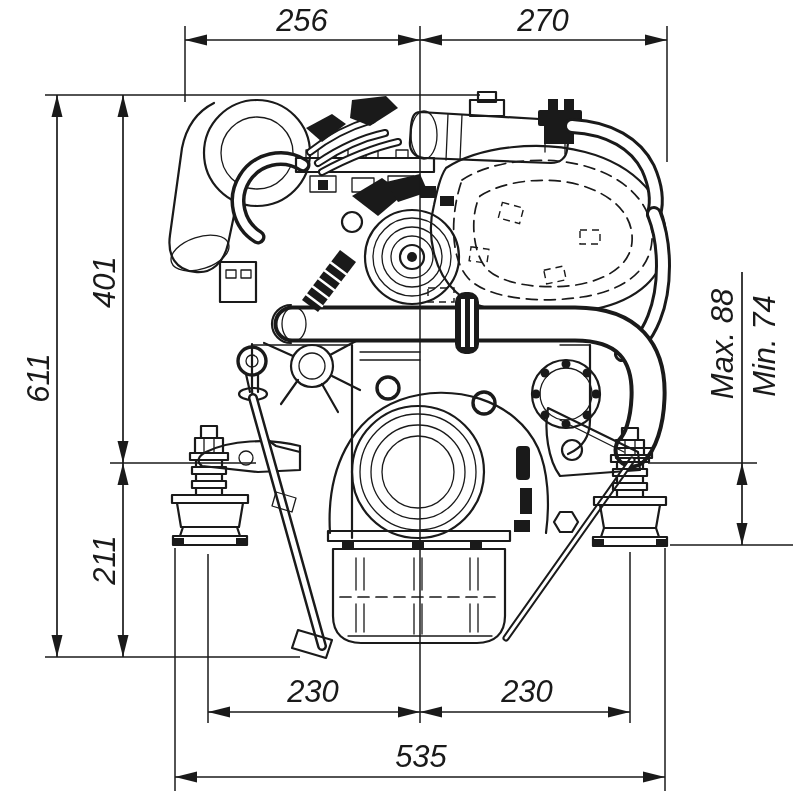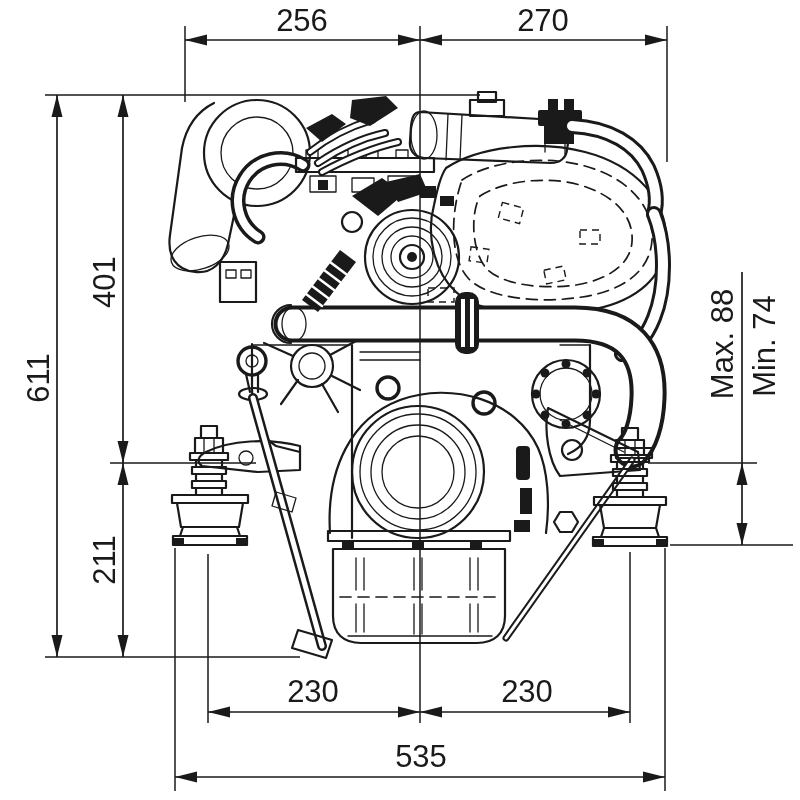--- a/index.html
+++ b/index.html
@@ -1,17 +1,17 @@
 <!DOCTYPE html>
 <html><head>
 <meta charset="utf-8">
 <style>
   html,body{margin:0;padding:0;background:#fff;}
   .canvas{position:relative;width:800px;height:800px;background:#fff;overflow:hidden;
-          font-family:"Liberation Sans", sans-serif;}
+          font-family:"Liberation Sans", sans-serif;font-style:italic;}
   svg{position:absolute;left:0;top:0;}
   text.dim{font-family:"Liberation Sans", sans-serif;font-size:31px;fill:#1a1a1a;text-anchor:middle;}
   .ext{stroke:#1a1a1a;stroke-width:1.5;fill:none;}
   .dimln{stroke:#1a1a1a;stroke-width:1.7;fill:none;}
   .arr{fill:#1a1a1a;stroke:none;}
   .e1{stroke:#1a1a1a;stroke-width:1.3;fill:none;stroke-linecap:round;stroke-linejoin:round;}
   .e2{stroke:#1a1a1a;stroke-width:2.2;fill:none;stroke-linecap:round;stroke-linejoin:round;}
   .e3{stroke:#1a1a1a;stroke-width:3.4;fill:none;stroke-linecap:round;stroke-linejoin:round;}
   .blk{fill:#1a1a1a;stroke:none;}
   .wht{fill:#fff;stroke:none;}

